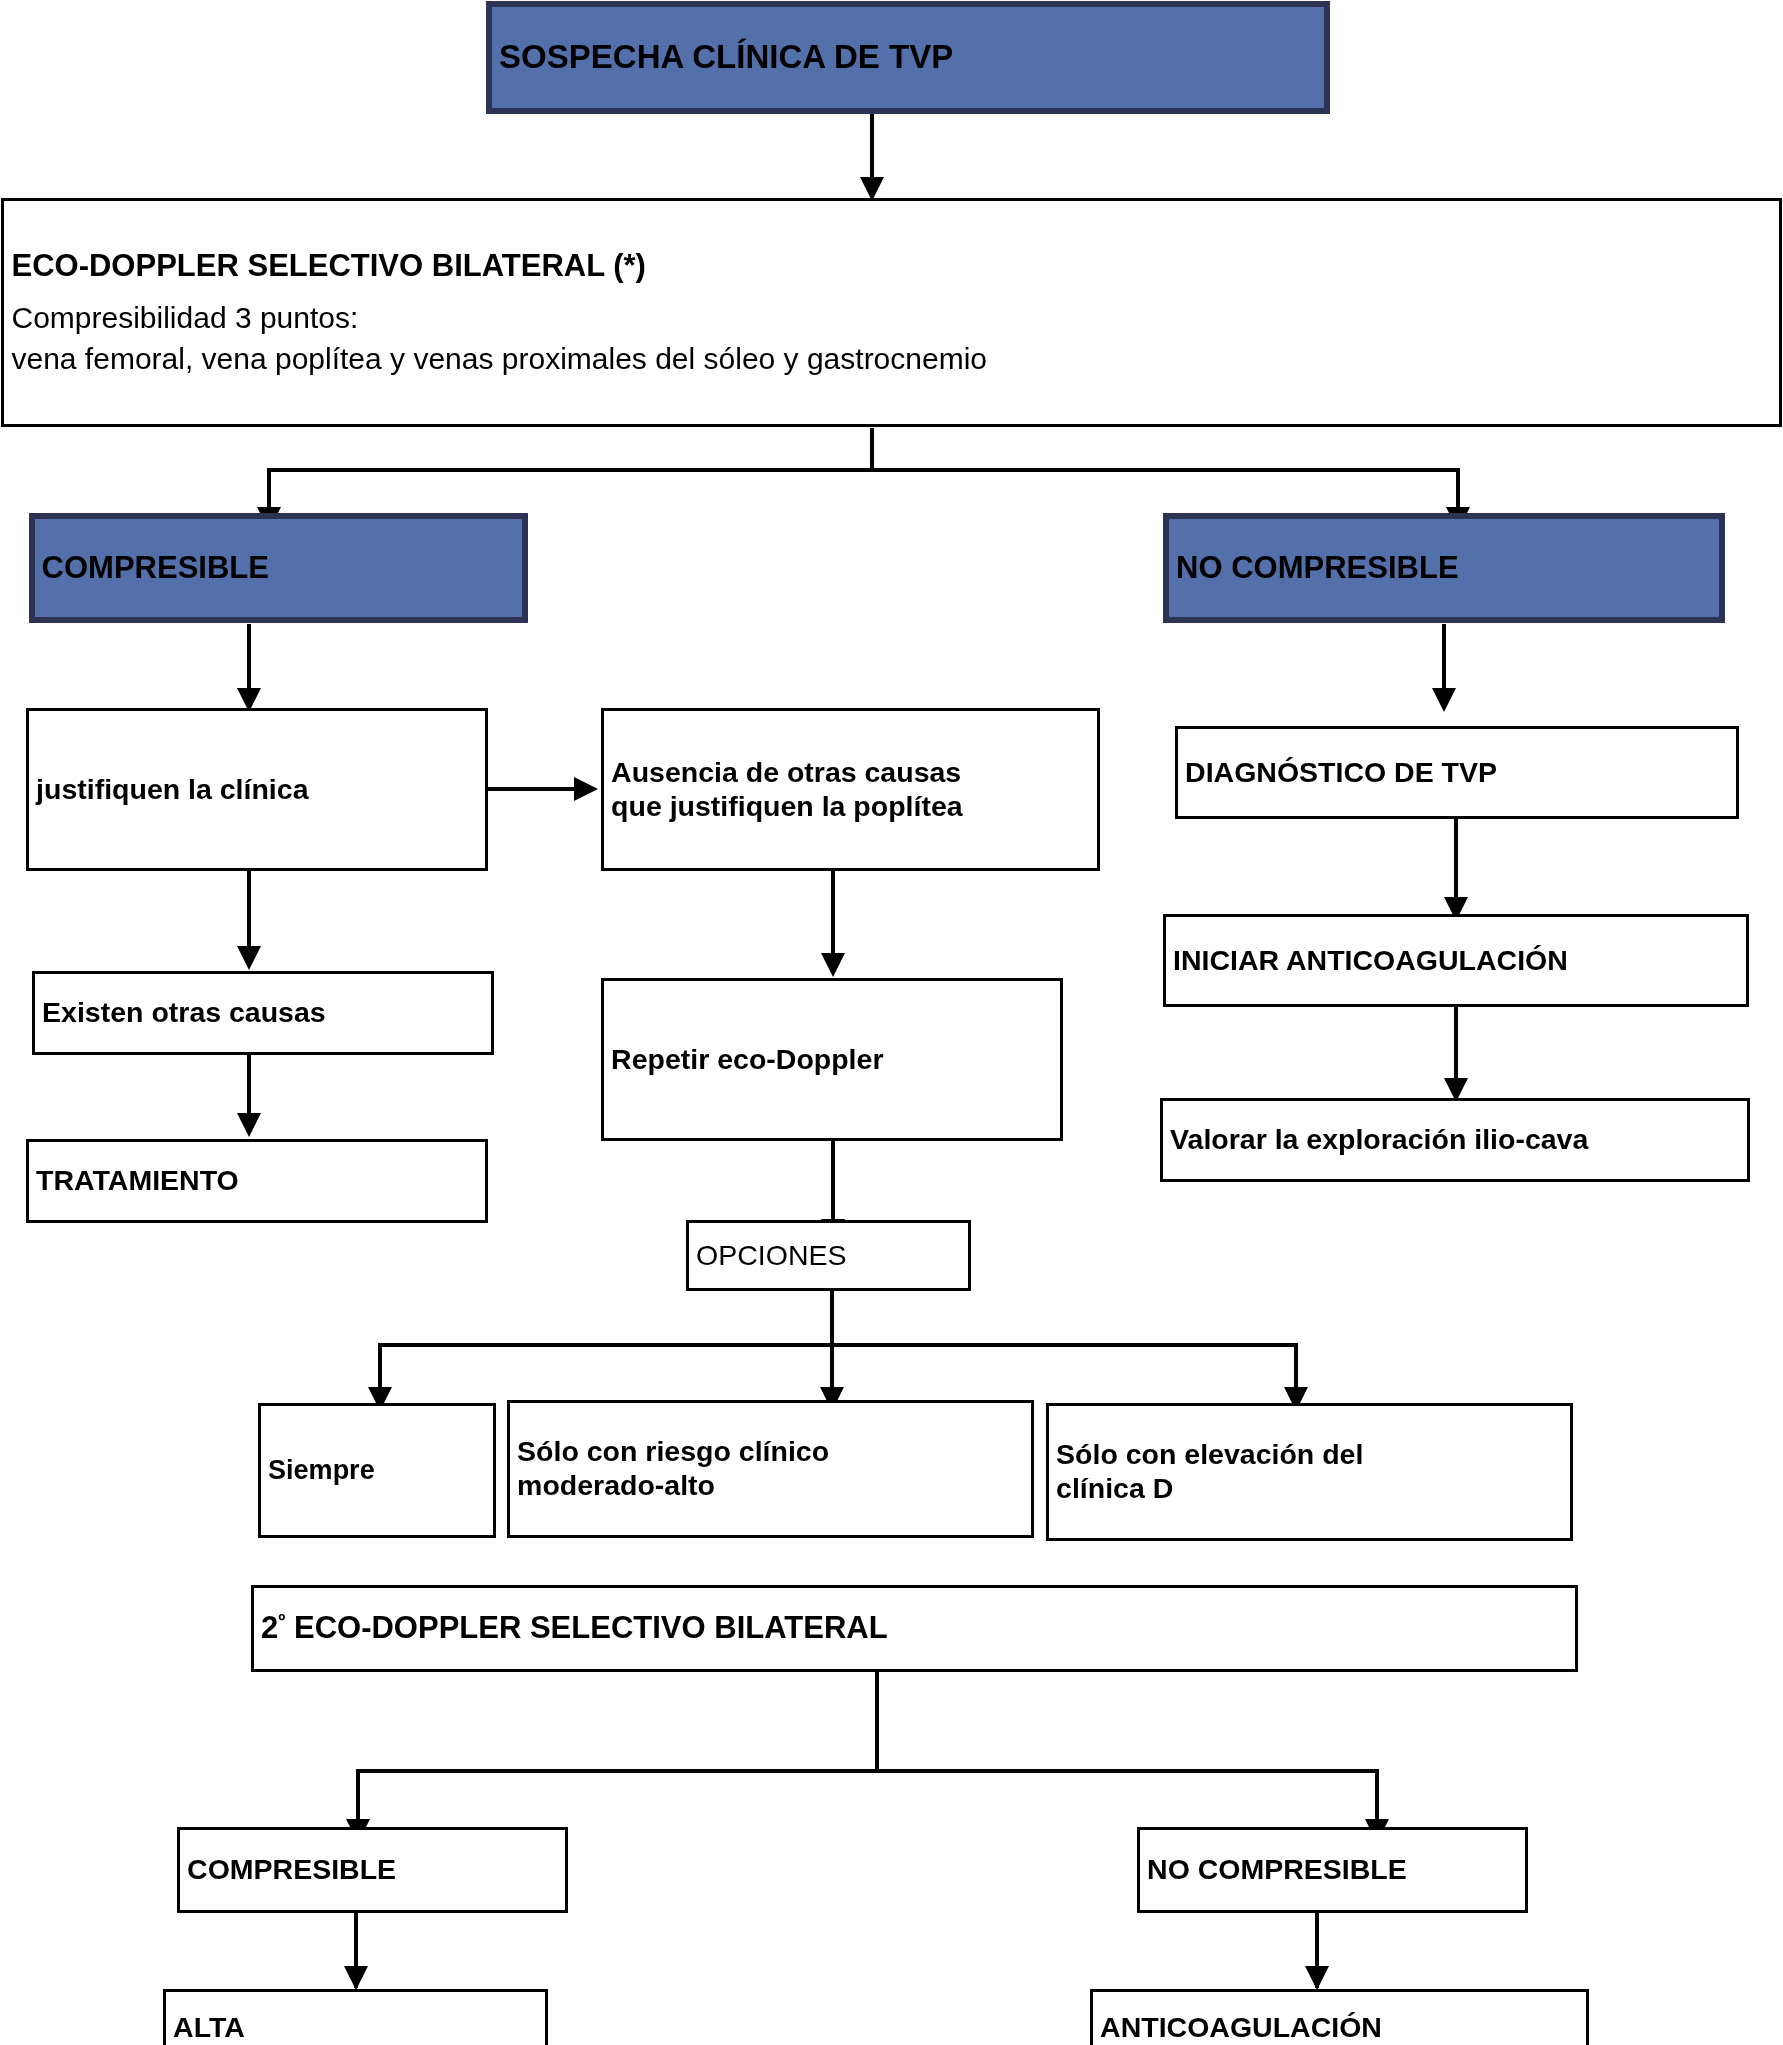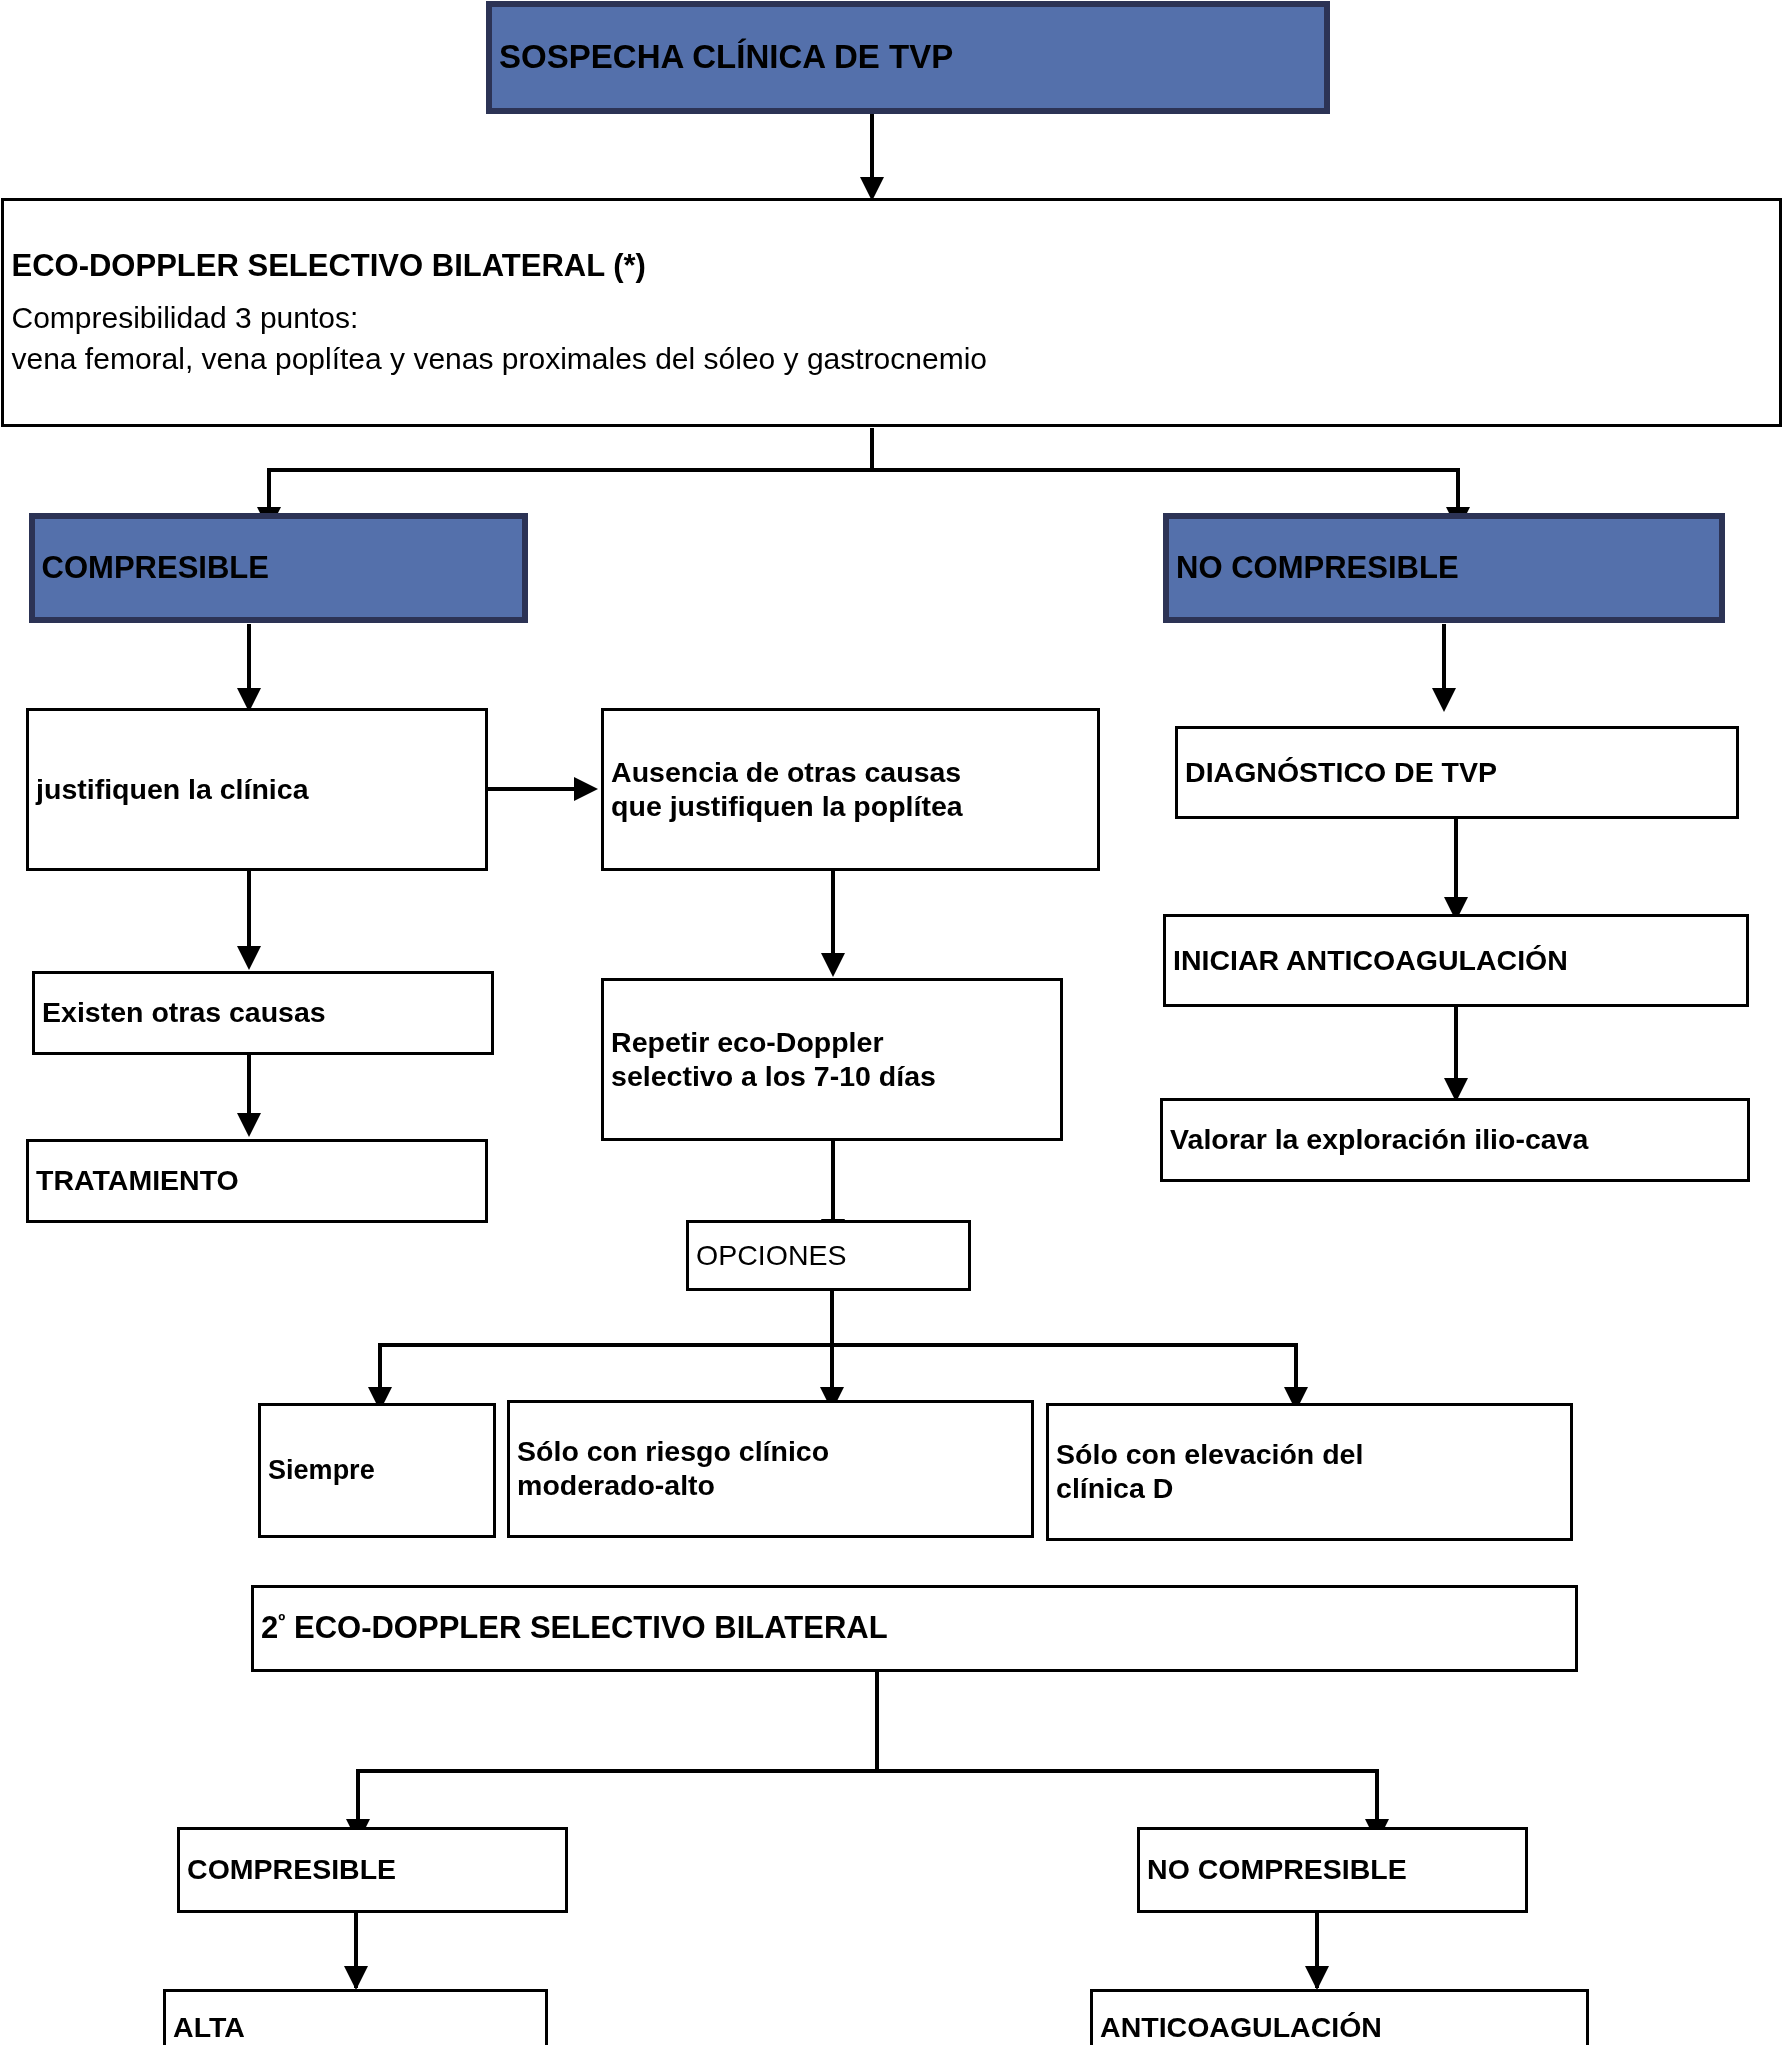--- a/index.html
+++ b/index.html
@@ -139,21 +139,20 @@
 
   <div class="vline" style="left:1454px; top:818px; height:96px;"></div>
   <div class="arrow-down" style="left:1444px; top:897px;"></div>
 
   <div class="node white bold fs-box" style="left:32px; top:971px; width:462px; height:84px;">
     <span class="txt">Existen otras causas</span>
   </div>
 
   <div class="node white bold fs-box" style="left:601px; top:978px; width:462px; height:163px; flex-direction:column;">
     <span class="txt">Repetir eco-Doppler</span>
-    <span class="txt">selectivo a los 7-10 días</span>
   </div>
 
   <div class="node white bold fs-box" style="left:1163px; top:914px; width:586px; height:93px;">
     <span class="txt">INICIAR ANTICOAGULACIÓN</span>
   </div>
 
   <div class="vline" style="left:247px; top:1055px; height:78px;"></div>
   <div class="arrow-down" style="left:237px; top:1113px;"></div>
 
   <div class="vline" style="left:1454px; top:1006px; height:89px;"></div>

